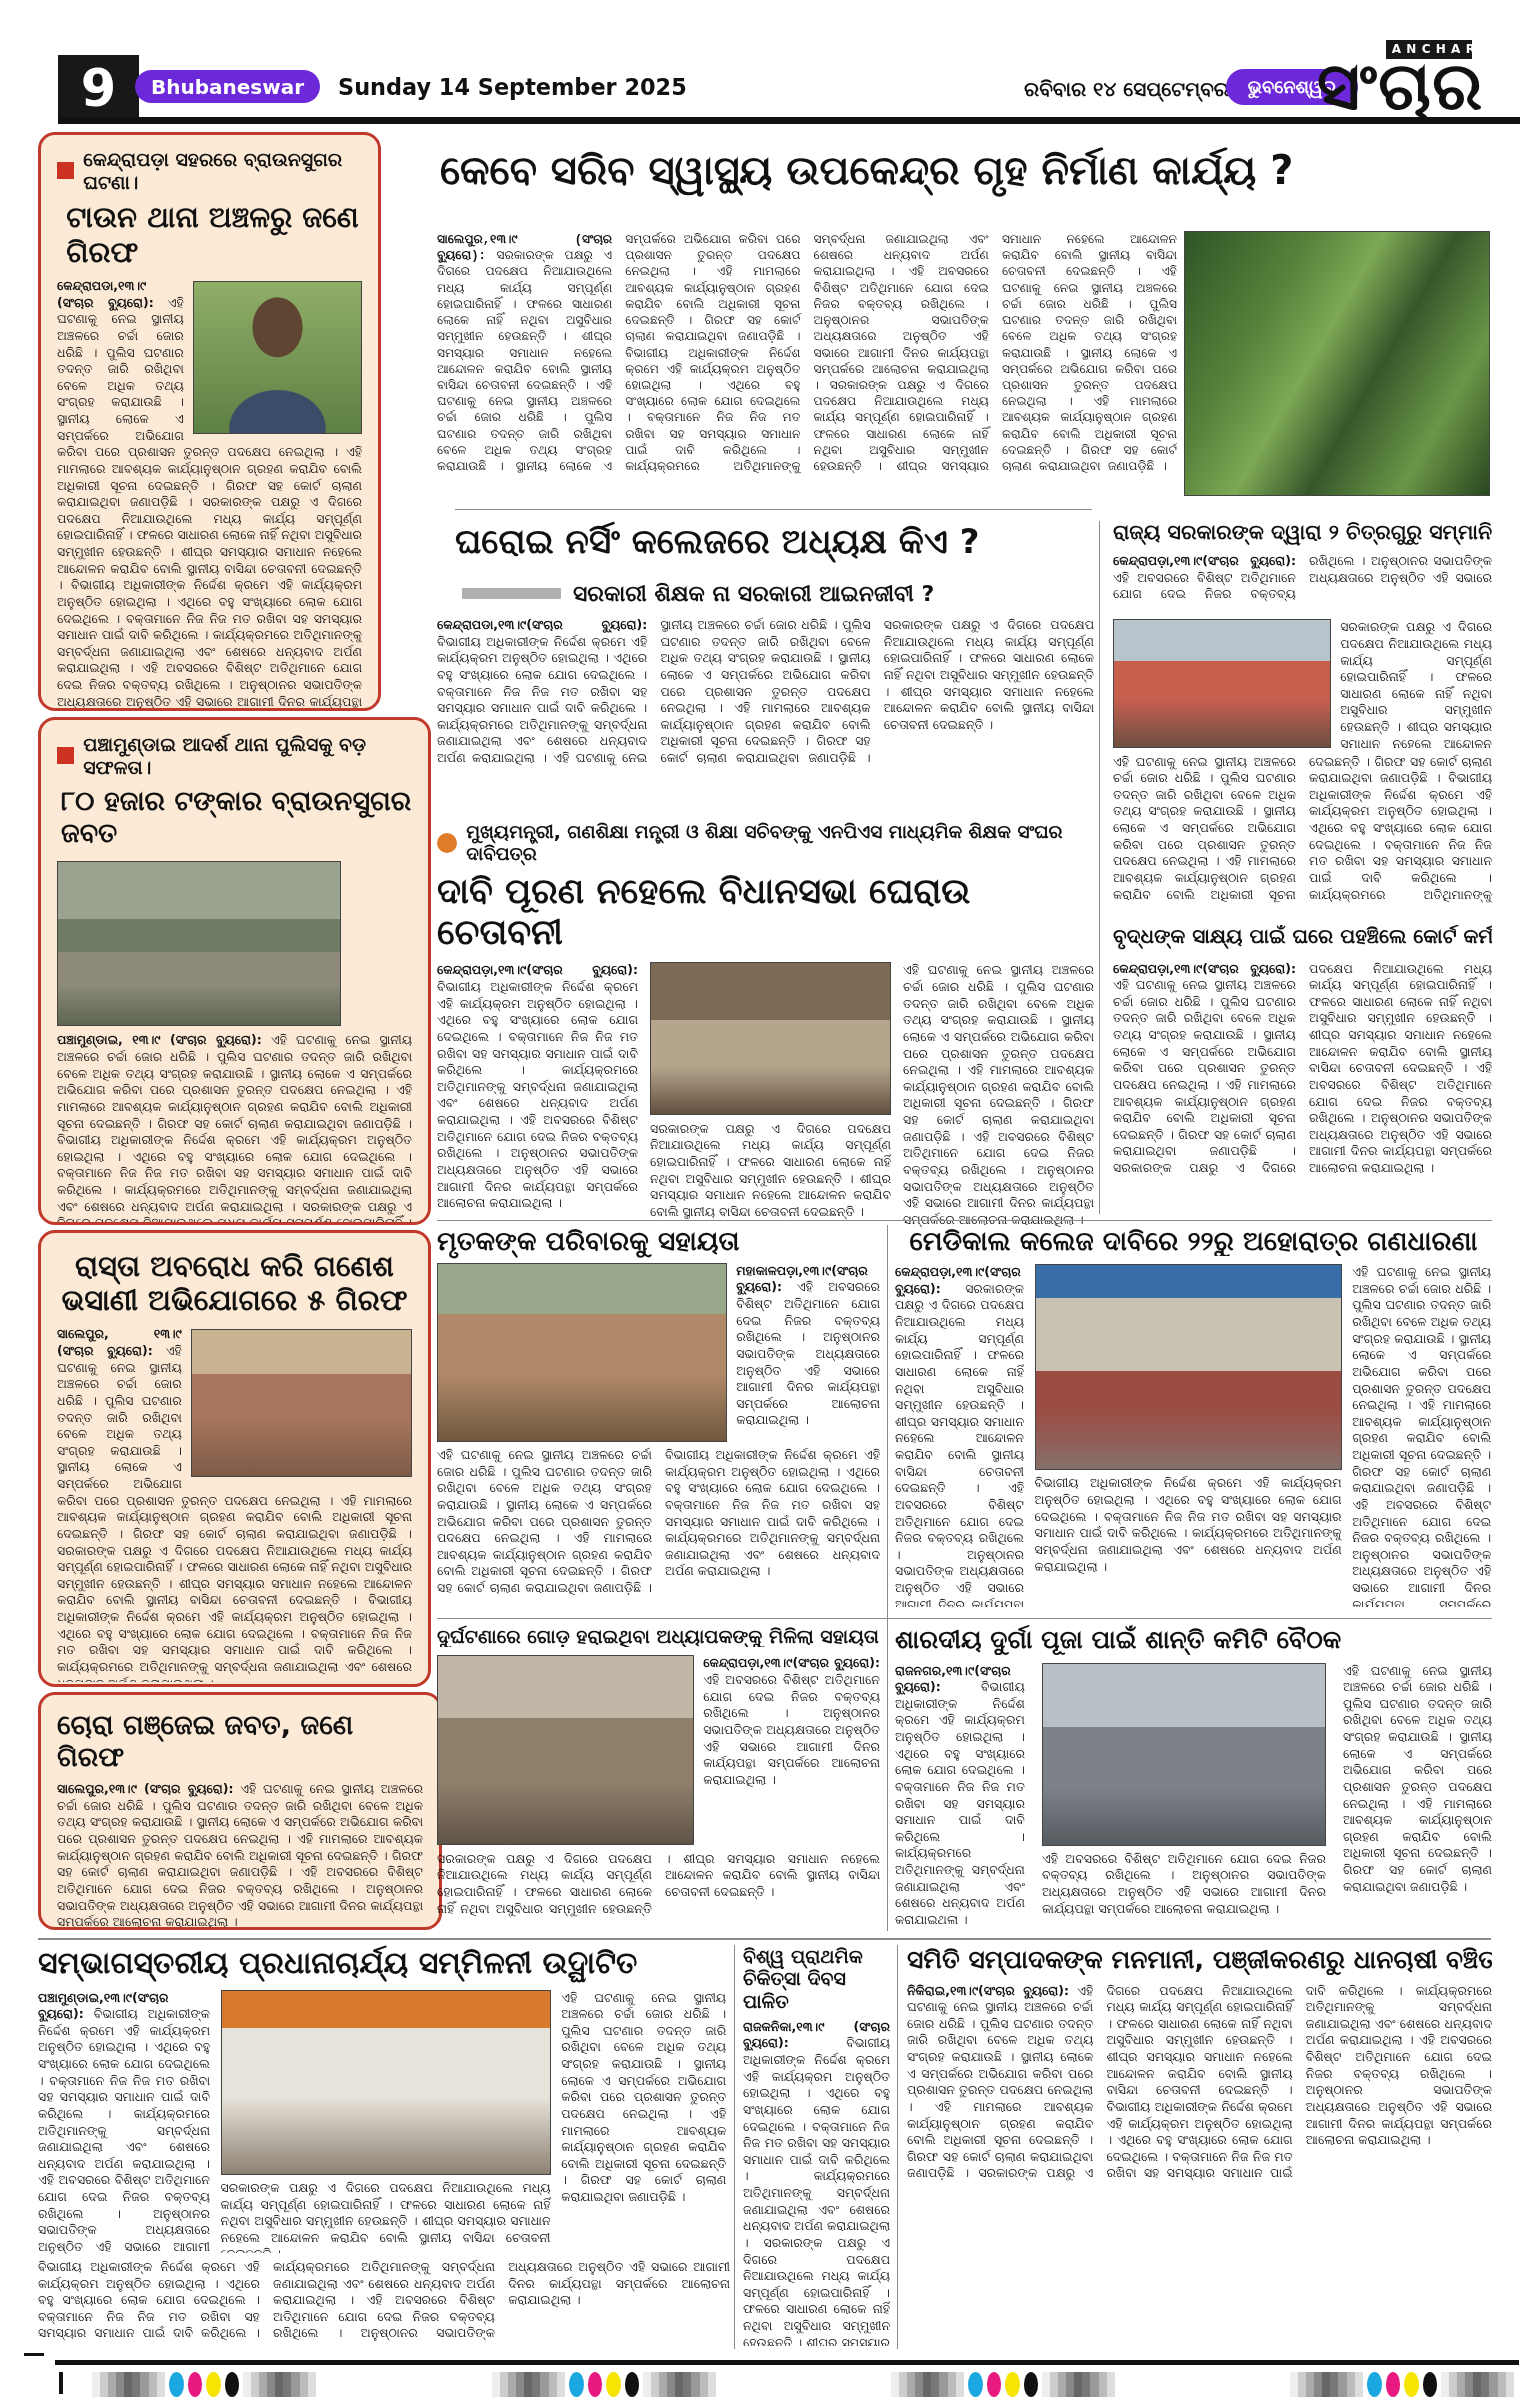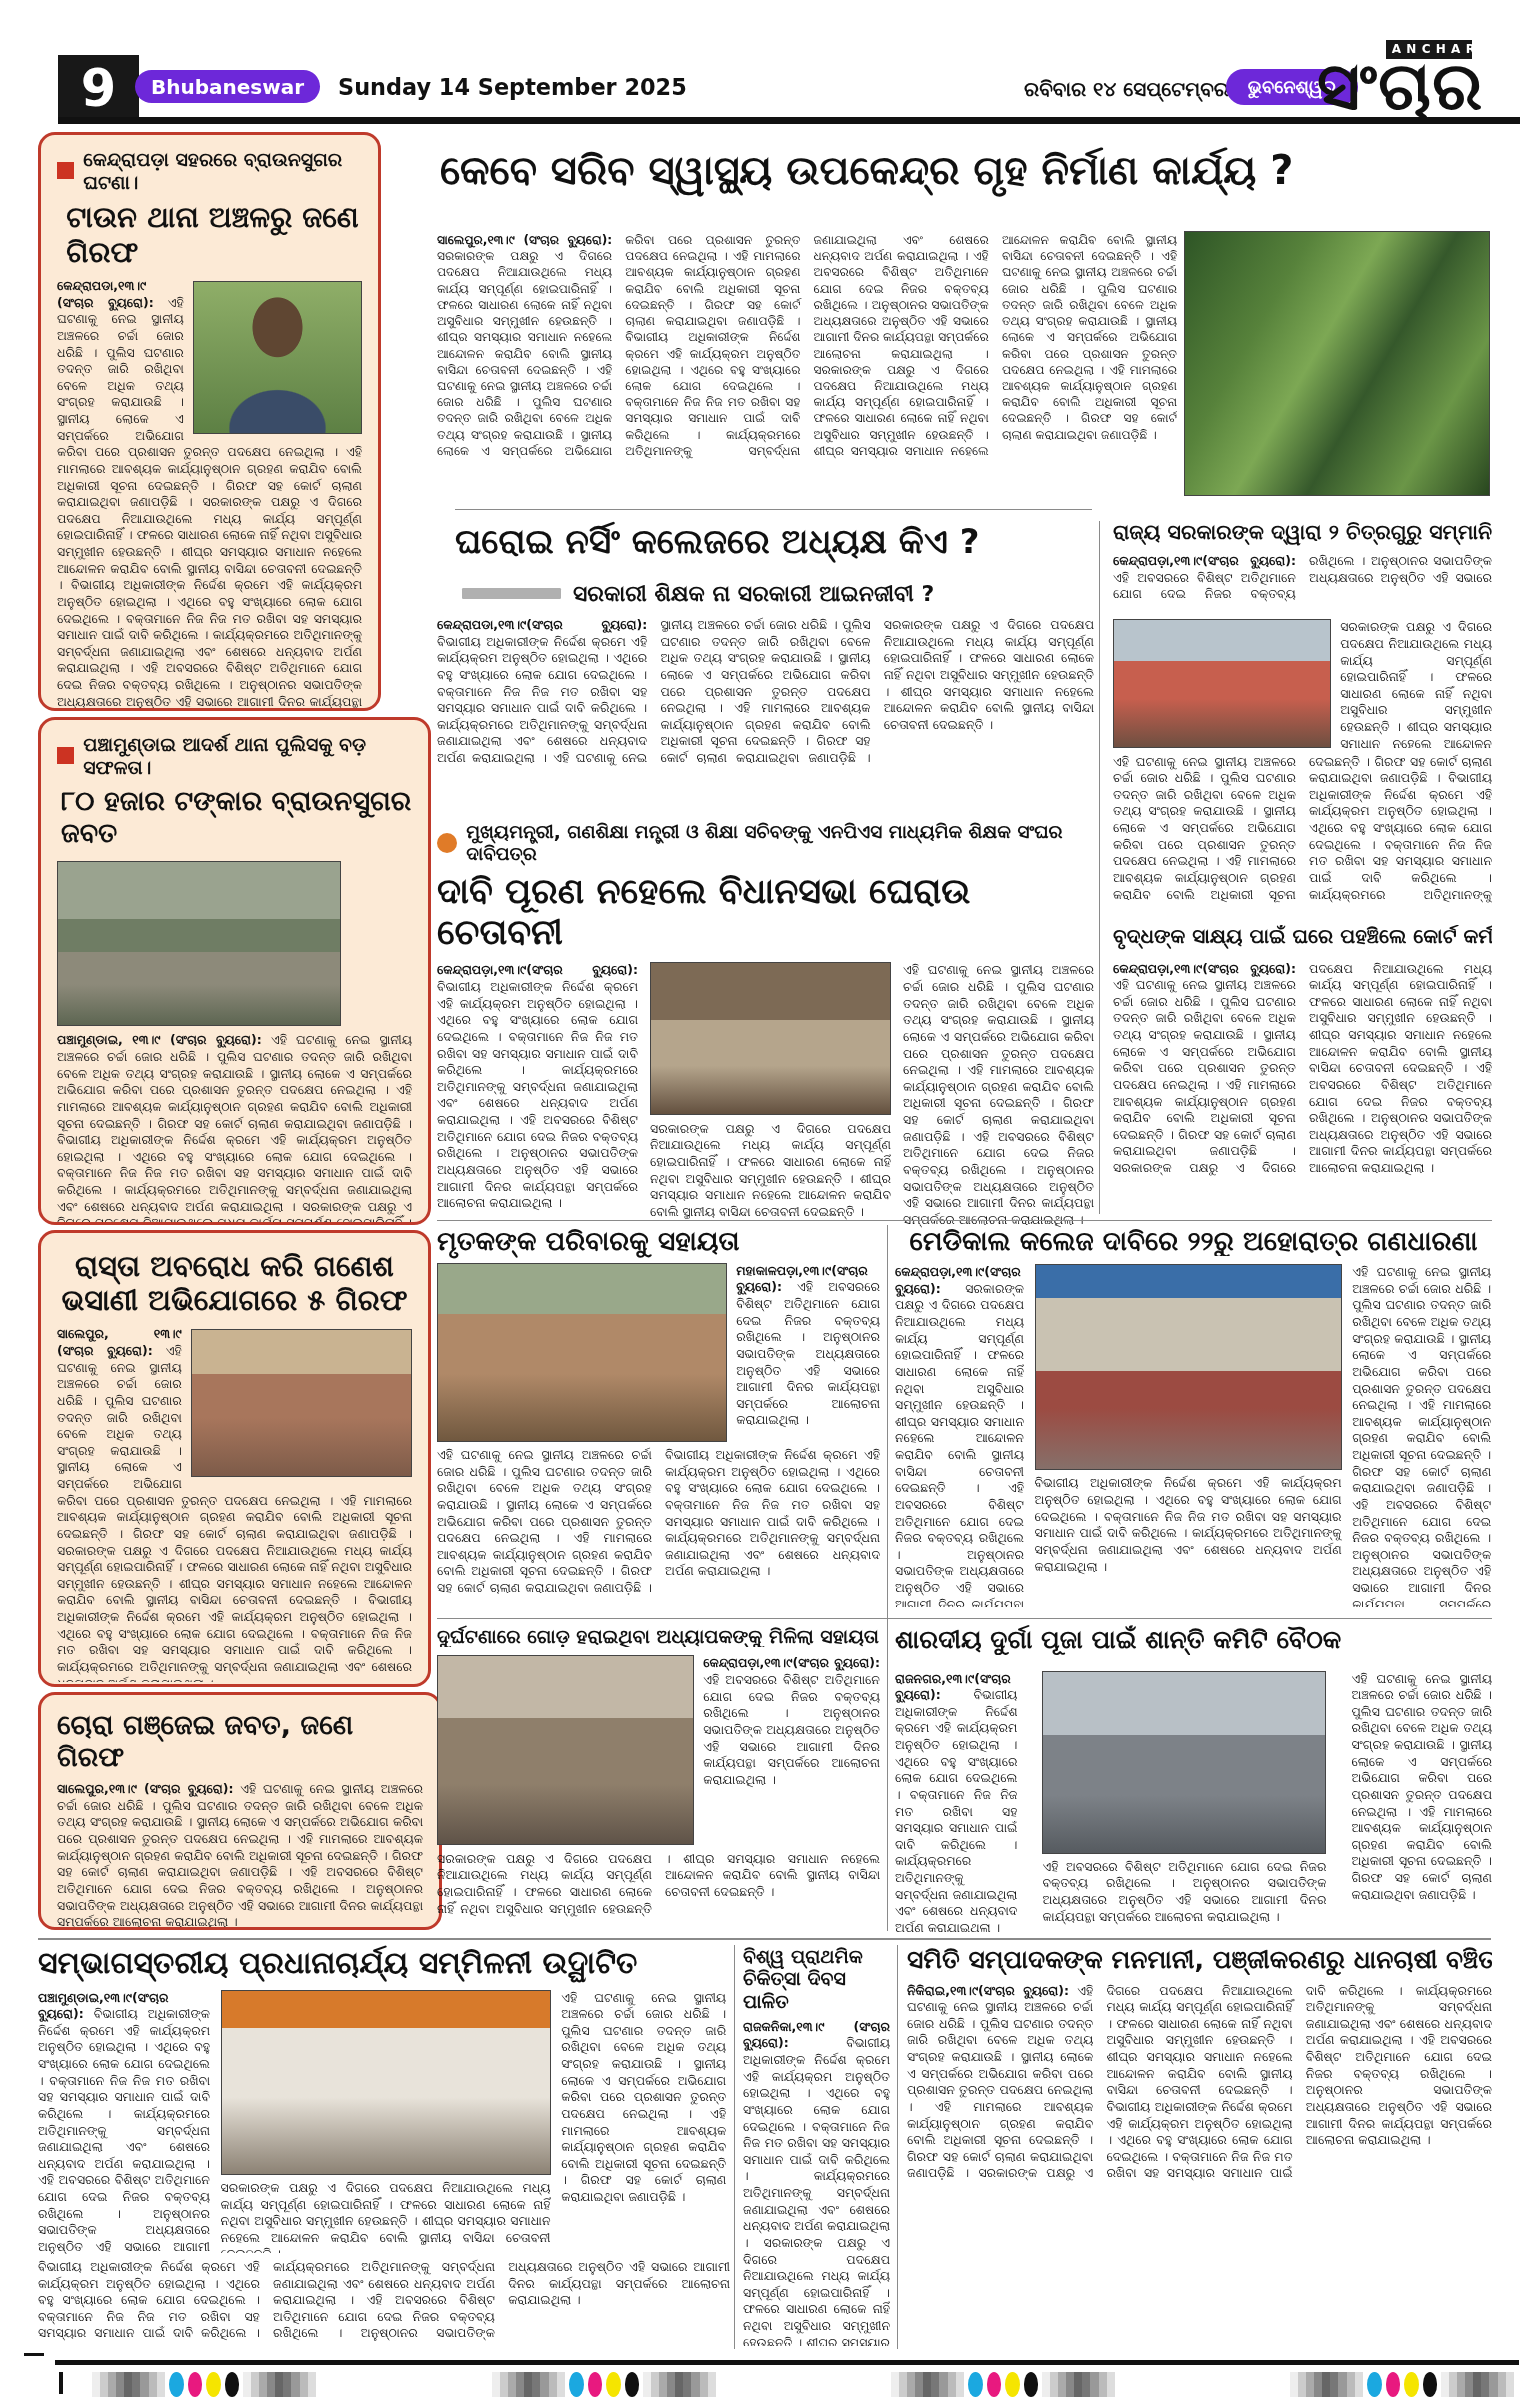--- a/index.html
+++ b/index.html
@@ -17,21 +17,21 @@
   .box{background:#fcead6;border:3.3px solid #bf3a2b;border-radius:17px;padding:13.2px 16px;box-sizing:border-box;overflow:hidden;}
   .kicker{display:flex;align-items:center;gap:9.2px;font-weight:700;font-size:19px;line-height:1.2;}
   .ksq{width:17px;height:17px;background:#cc3322;flex:0 0 auto;}
   .kdot{width:20px;height:20px;background:#e07b28;border-radius:50%;flex:0 0 auto;}
   .hl{font-weight:800;color:#111;line-height:1.18;}
   .body{font-size:12.5px;line-height:1.33;text-align:justify;color:#111;overflow:hidden;}
   .byline{font-weight:700;}
   .photo{border:0.7px solid #444;box-sizing:border-box;}
   .cols2{column-count:2;column-gap:13.2px;}
   .cols3{column-count:3;column-gap:13.2px;}
-  .cols4{column-count:4;column-gap:13.2px;}
+  .cols4{column-count:4;column-gap:13.2px;font-family:Liberation Mono, monospace;}
   .vrule{background:#8a8a8a;width:1.3px;}
   .hrule{background:#8a8a8a;height:1.3px;}
   .subbar{background:#b0b0b0;height:10.6px;border-radius:1.3px;}
   
   .ph-trees{background:linear-gradient(120deg,#2e5526 0%,#57823b 28%,#7da854 44%,#35582b 60%,#6b9647 80%,#28461f 100%);}
   .ph-portrait{background:
      radial-gradient(ellipse 41px 49px at 50% 30%,#5f4632 60%,rgba(0,0,0,0) 62%),
      radial-gradient(ellipse 79px 63px at 50% 97%,#3a4c68 60%,rgba(0,0,0,0) 62%),
      linear-gradient(180deg,#8fae68 0%,#5d8044 100%);}
   .ph-street{background:linear-gradient(180deg,#9aa38f 0%,#9aa38f 35%,#6f7d64 35%,#6f7d64 55%,#8d8a7a 55%,#8d8a7a 75%,#5d6652 100%);}
@@ -253,21 +253,21 @@
         <span>ଏହି ଅବସରରେ ବିଶିଷ୍ଟ ଅତିଥିମାନେ ଯୋଗ ଦେଇ ନିଜର ବକ୍ତବ୍ୟ ରଖିଥିଲେ । ଅନୁଷ୍ଠାନର ସଭାପତିଙ୍କ ଅଧ୍ୟକ୍ଷତାରେ ଅନୁଷ୍ଠିତ ଏହି ସଭାରେ ଆଗାମୀ ଦିନର କାର୍ଯ୍ୟପନ୍ଥା ସମ୍ପର୍କରେ ଆଲୋଚନା କରାଯାଇଥିଲା ।</span>
       </div>
     </div>
     <div class="body cols2" style="height:78px;margin-top:5.3px;">
       <span>ସରକାରଙ୍କ ପକ୍ଷରୁ ଏ ଦିଗରେ ପଦକ୍ଷେପ ନିଆଯାଉଥିଲେ ମଧ୍ୟ କାର୍ଯ୍ୟ ସମ୍ପୂର୍ଣ୍ଣ ହୋଇପାରିନାହିଁ । ଫଳରେ ସାଧାରଣ ଲୋକେ ନାହିଁ ନଥିବା ଅସୁବିଧାର ସମ୍ମୁଖୀନ ହେଉଛନ୍ତି । ଶୀଘ୍ର ସମସ୍ୟାର ସମାଧାନ ନହେଲେ ଆନ୍ଦୋଳନ କରାଯିବ ବୋଲି ସ୍ଥାନୀୟ ବାସିନ୍ଦା ଚେତାବନୀ ଦେଇଛନ୍ତି ।</span>
     </div>
   </div>
 
   <div class="abs" style="left:895px;top:1625px;width:597px;">
     <div class="hl" style="font-size:25px;white-space:nowrap;overflow:hidden;">ଶାରଦୀୟ ଦୁର୍ଗା ପୂଜା ପାଇଁ ଶାନ୍ତି କମିଟି ବୈଠକ</div>
-    <div style="display:flex;gap:25px;margin-top:16px;">
+    <div style="display:flex;gap:17px;margin-top:8px;">
       <div class="body" style="width:135px;height:261px;">
         <span class="byline">ରାଜନଗର,୧୩।୯(ସଂଚାର ବ୍ୟୁରୋ):</span>
         <span>ବିଭାଗୀୟ ଅଧିକାରୀଙ୍କ ନିର୍ଦ୍ଦେଶ କ୍ରମେ ଏହି କାର୍ଯ୍ୟକ୍ରମ ଅନୁଷ୍ଠିତ ହୋଇଥିଲା । ଏଥିରେ ବହୁ ସଂଖ୍ୟାରେ ଲୋକ ଯୋଗ ଦେଇଥିଲେ । ବକ୍ତାମାନେ ନିଜ ନିଜ ମତ ରଖିବା ସହ ସମସ୍ୟାର ସମାଧାନ ପାଇଁ ଦାବି କରିଥିଲେ । କାର୍ଯ୍ୟକ୍ରମରେ ଅତିଥିମାନଙ୍କୁ ସମ୍ବର୍ଦ୍ଧନା ଜଣାଯାଇଥିଲା ଏବଂ ଶେଷରେ ଧନ୍ୟବାଦ ଅର୍ପଣ କରାଯାଇଥିଲା ।</span>
       </div>
       <div style="width:284px;">
         <div class="photo ph-table" style="width:284px;height:183px;"></div>
         <div class="body" style="height:71px;margin-top:5.3px;">
           <span>ଏହି ଅବସରରେ ବିଶିଷ୍ଟ ଅତିଥିମାନେ ଯୋଗ ଦେଇ ନିଜର ବକ୍ତବ୍ୟ ରଖିଥିଲେ । ଅନୁଷ୍ଠାନର ସଭାପତିଙ୍କ ଅଧ୍ୟକ୍ଷତାରେ ଅନୁଷ୍ଠିତ ଏହି ସଭାରେ ଆଗାମୀ ଦିନର କାର୍ଯ୍ୟପନ୍ଥା ସମ୍ପର୍କରେ ଆଲୋଚନା କରାଯାଇଥିଲା ।</span>
         </div>
       </div>

